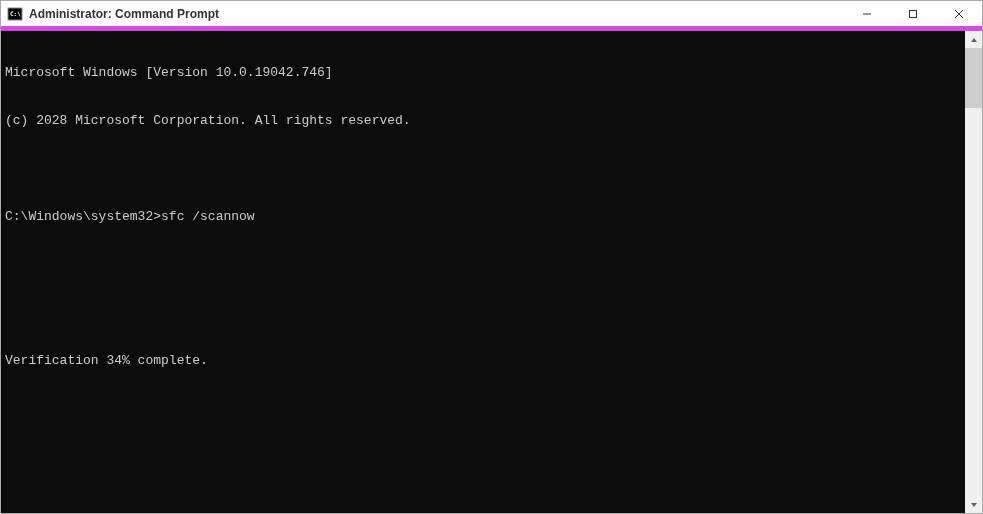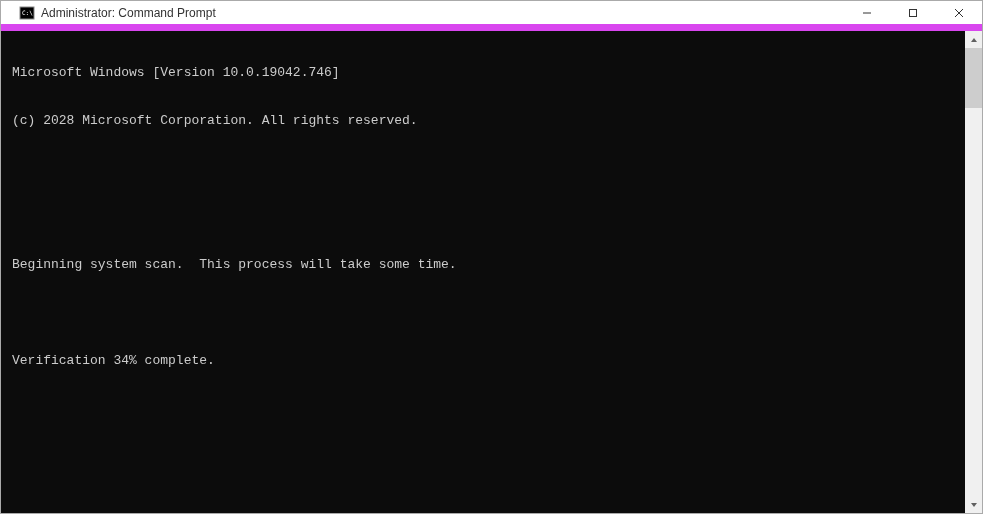--- a/index.html
+++ b/index.html
@@ -20,22 +20,23 @@
       display: flex;
       flex-direction: column;
       border: 1px solid #aaa;
       background: #fff;
     }
     .titlebar {
       height: 30px;
       background: #ffffff;
       display: flex;
       align-items: center;
-      padding-left: 18px;
-      border-bottom: 7px solid #d946ef;
+      padding-left: 6px;
+      border-bottom: 5px solid #d946ef;
+      font-weight: bold;
     }
     .titlebar-icon {
       width: 16px;
       height: 16px;
       margin-right: 6px;
       display: inline-flex;
       align-items: center;
       justify-content: center;
     }
     .titlebar-title {
@@ -63,21 +64,21 @@
       background: #000;
       overflow: hidden;
     }
     .terminal {
       flex: 1;
       background: #0c0c0c;
       color: #cccccc;
       font-family: Consolas, "Courier New", monospace;
       font-size: 13px;
       line-height: 16px;
-      padding: 2px 11px;
+      padding: 2px 4px;
       white-space: pre;
       overflow: hidden;
     }
     .terminal-line {
       min-height: 16px;
     }
     .scrollbar {
       width: 17px;
       background: #f0f0f0;
       display: flex;
@@ -137,22 +138,22 @@
             <line x1="9" y1="1" x2="1" y2="9" stroke="#333" stroke-width="1"></line>
           </svg>
       </div>
     </div>
   </div>
   <div class="content-wrapper">
     <div class="terminal">
       <div class="terminal-line">Microsoft Windows [Version 10.0.19042.746]</div>
       <div class="terminal-line">(c) 2028 Microsoft Corporation. All rights reserved.</div>
       <div class="terminal-line"></div>
+      <div class="terminal-line">C:\Windows\system32&gt;sfc /scannow</div>
       <div class="terminal-line"></div>
-      <div class="terminal-line">Beginning system scan.  This process will take some time.</div>
       <div class="terminal-line"></div>
       <div class="terminal-line">Verification 34% complete.</div>
       <div class="terminal-line"></div>
       
       
       
     </div>
     <div class="scrollbar">
       <div class="scrollbar-btn">
         <svg width="8" height="8" viewBox="0 0 8 8">

